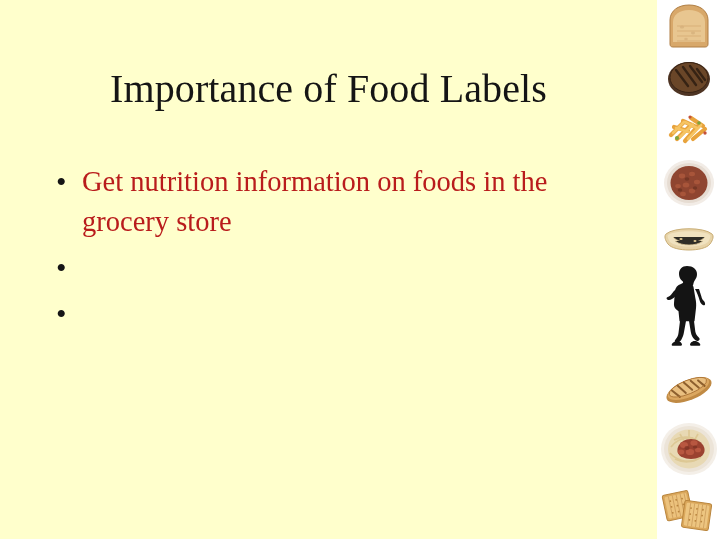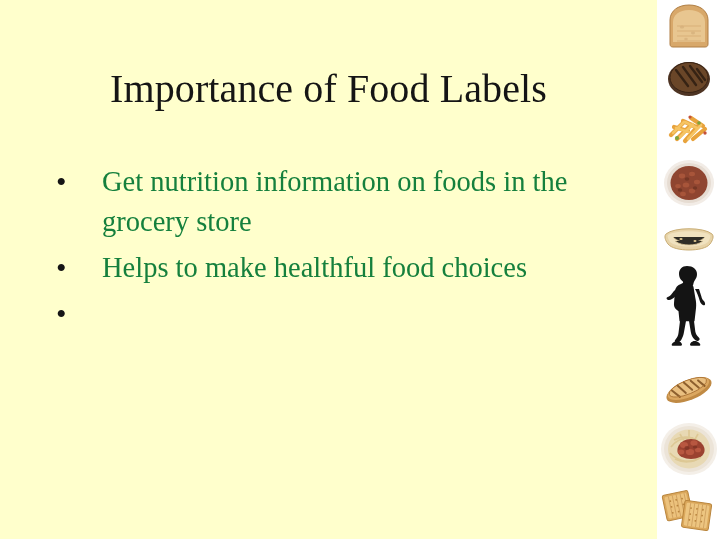--- a/index.html
+++ b/index.html
@@ -46,23 +46,22 @@
     font-size:30px;
     line-height:40px;
     color:#151515;
     text-align:left;
     padding-left:4px;
   }
   .bullet-text {
     flex:1 1 auto;
     font-size:28.5px;
     line-height:40px;
-    color:#15803d;
+    color:#b91c1c;
     max-width:530px;
-    margin-left:20px;
   }
 
   
   #sidebar {
     position:absolute;
     left:657px; top:0;
     width:63px; height:539px;
     background:#ffffff;
     overflow:hidden;
   }
@@ -84,21 +83,20 @@
 
   <div id="body">
 
     <div class="bullet">
       <span class="bullet-marker">•</span>
       <span class="bullet-text">Get nutrition information on foods in the grocery store</span>
     </div>
 
     <div class="bullet">
       <span class="bullet-marker">•</span>
-      <span class="bullet-text">Helps to make healthful food choices</span>
     </div>
 
     <div class="bullet">
       <span class="bullet-marker">•</span>
     </div>
 
   </div>
 
   <div id="sidebar">
 

